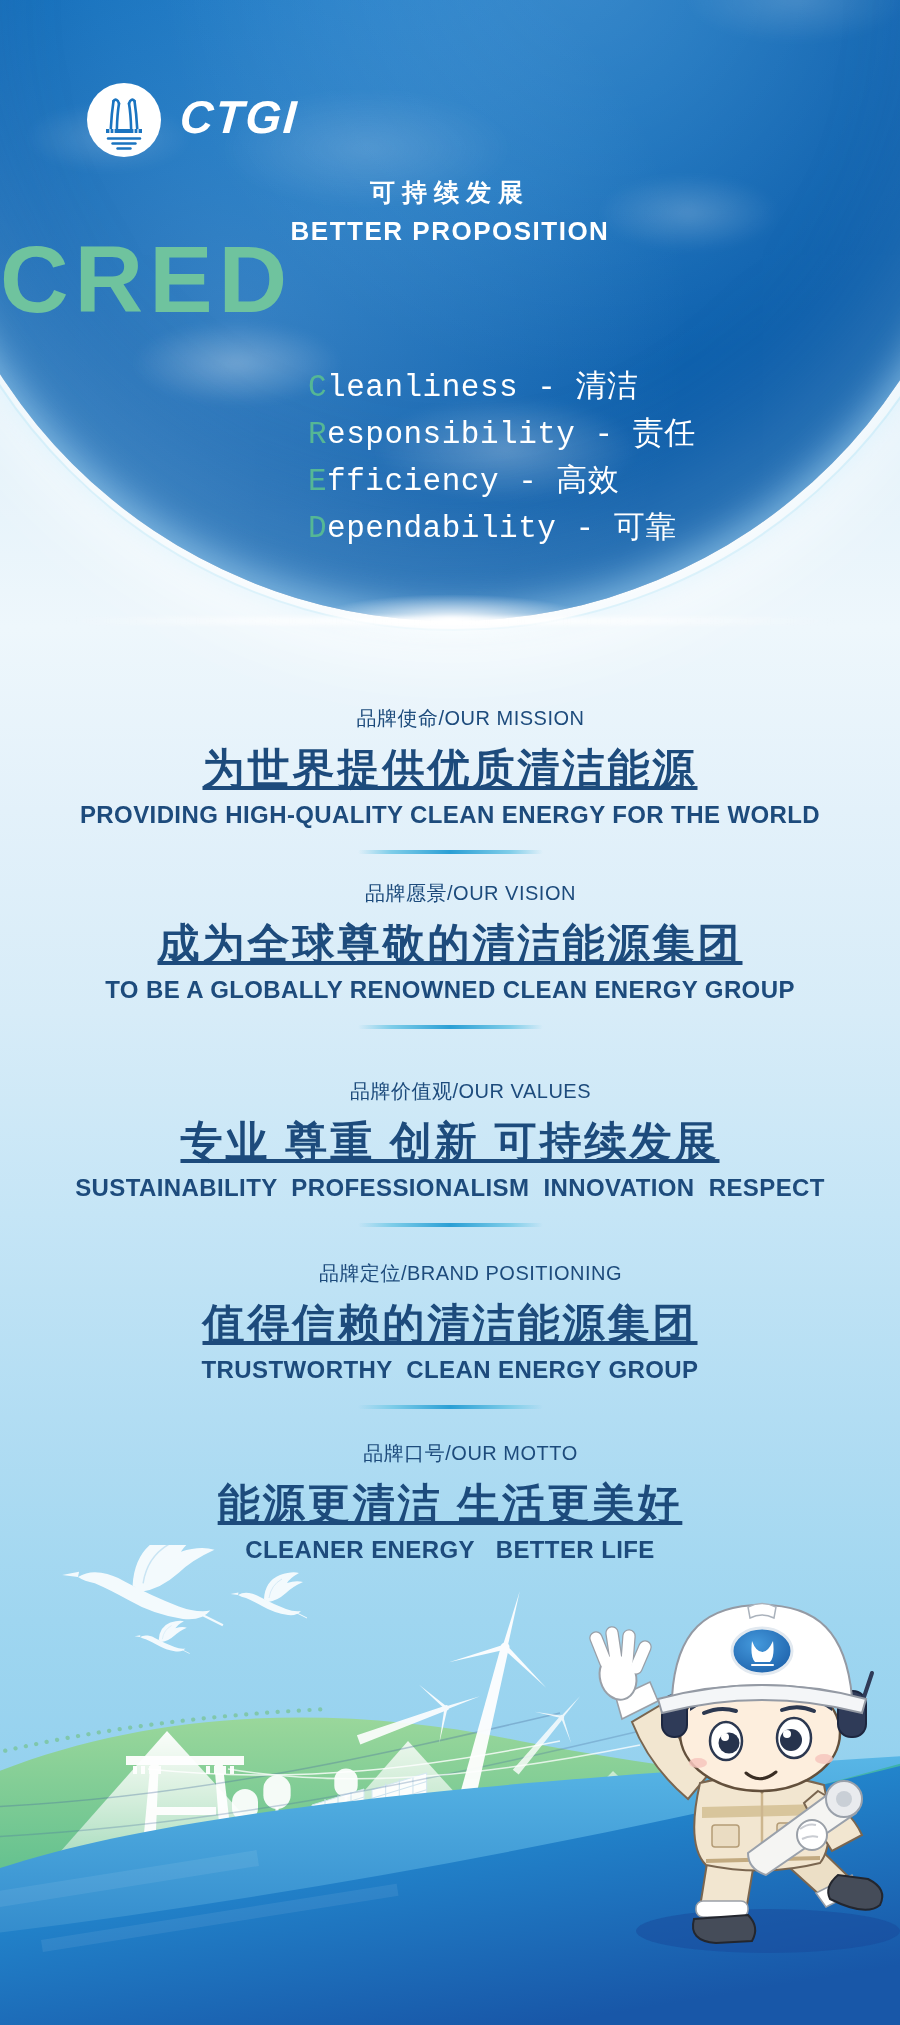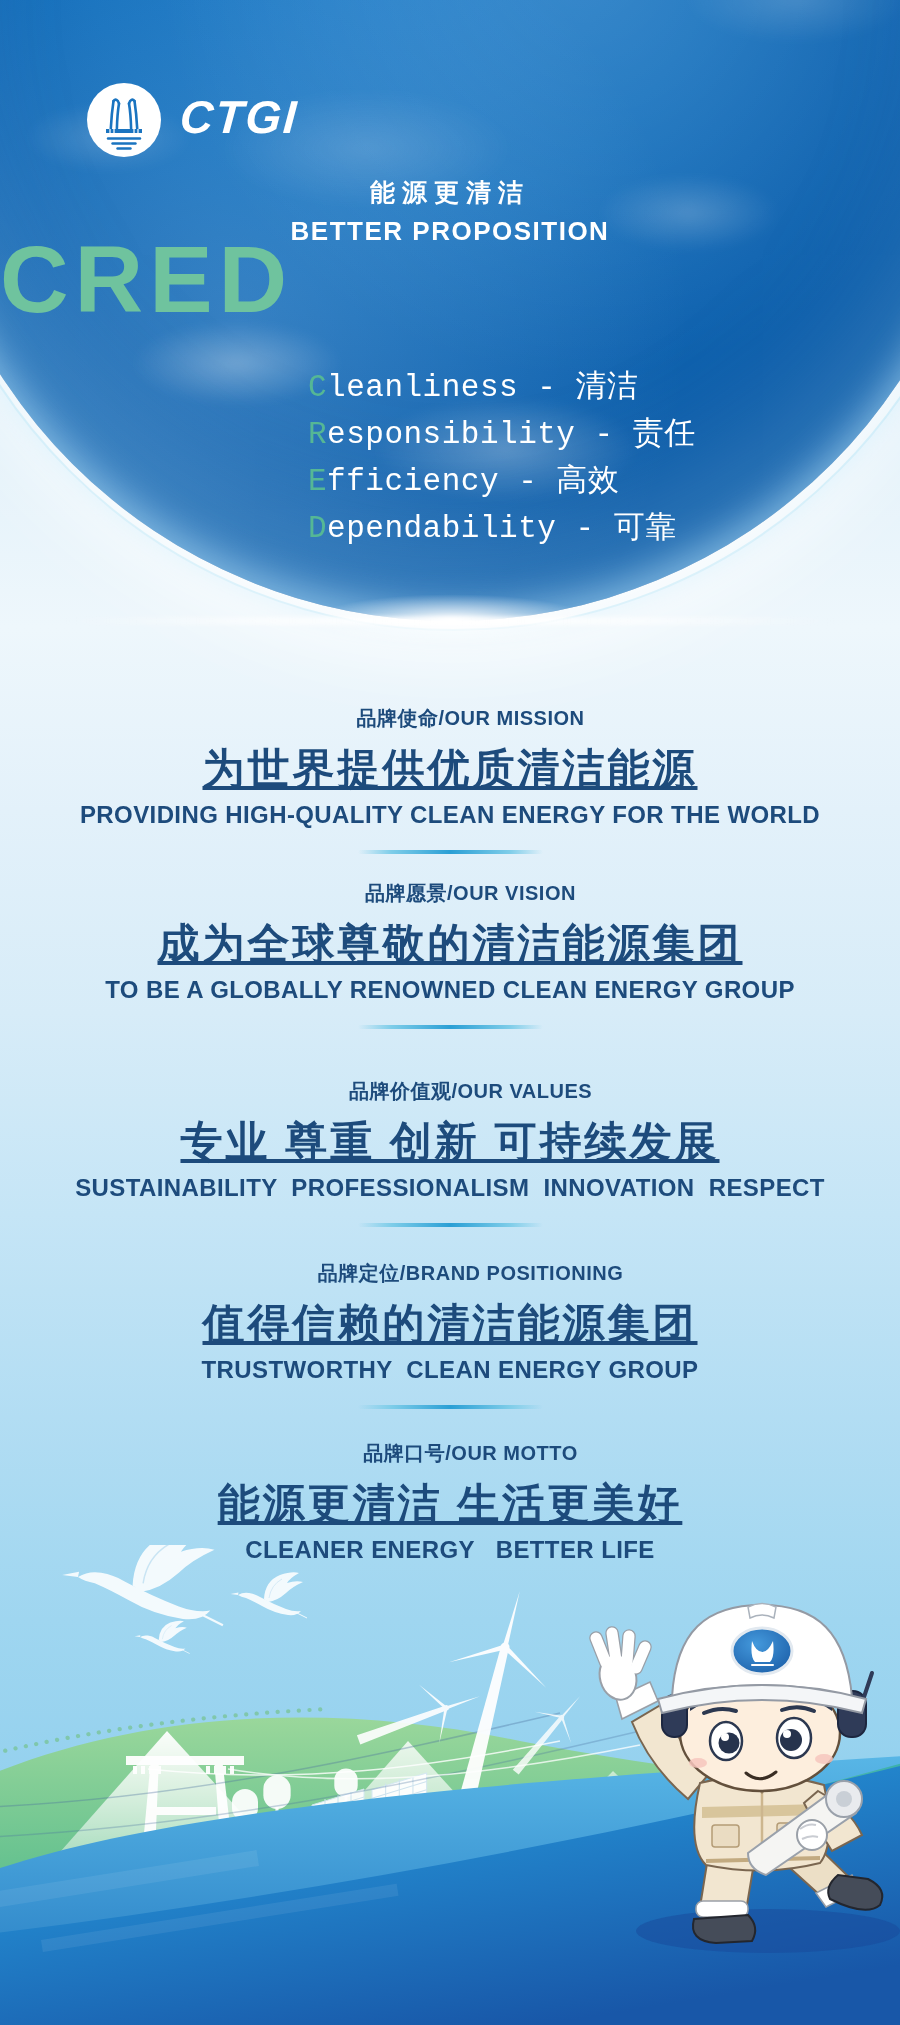--- a/index.html
+++ b/index.html
@@ -59,21 +59,21 @@
   .hero-zh{font-size:25px;font-weight:700;letter-spacing:7px;}
   .hero-en{font-size:26px;font-weight:700;letter-spacing:1.5px;margin-top:7px;}
   .cred{
     left:0;top:230px;width:900px;text-align:left;z-index:5;
     font-size:95px;font-weight:700;letter-spacing:6px;line-height:1.05;color:#6fc39e;
   }
   .cred-list{left:308px;top:364px;z-index:5;color:#fff;font-size:31px;letter-spacing:.5px;line-height:47px;font-weight:400;font-family:Liberation Mono, monospace;}
   .cred-list .ini{color:#55b795;}
   
   .section{left:0;width:900px;text-align:center;z-index:5;color:#1d4b7c;}
-  .s-label{font-size:20px;font-weight:700;letter-spacing:.5px;margin-left:41px;}
+  .s-label{font-size:20px;font-weight:400;letter-spacing:.5px;margin-left:41px;}
   .s-headline{font-size:42px;font-weight:700;letter-spacing:3px;line-height:1.12;margin-top:13px;text-decoration:underline;}
   .s-sub{font-size:24px;font-weight:700;letter-spacing:.4px;margin-top:9px;white-space:pre;}
   .s-divider{
     width:185px;height:4px;border-radius:2px;margin:21px auto 0;
     background:linear-gradient(90deg, rgba(120,200,235,0) 0%, #7ecde9 18%, #2a9fd5 50%, #7ecde9 82%, rgba(120,200,235,0) 100%);
   }
   .sec-mission{top:705px;} .sec-vision{top:880px;} .sec-values{top:1078px;}
   .sec-positioning{top:1260px;} .sec-motto{top:1440px;}
   
   .scene{left:0;bottom:0;width:900px;height:480px;z-index:4;display:block;}
@@ -109,21 +109,21 @@
       <g fill="none" stroke="#1a74c0" stroke-width="2.4" stroke-linecap="round">
         <path d="M 22 56.5 H 54"></path>
           <path d="M 26.5 61.5 H 49.5"></path>
           <path d="M 31.5 66.5 H 44.5"></path>
       </g>
     </svg>
     <span class="logo-word">CTGI</span>
   </div>
 
   <div class="abs hero">
-    <div class="hero-zh">能源更清洁</div>
+    <div class="hero-zh">可持续发展</div>
     <div class="hero-en">BETTER PROPOSITION</div>
   </div>
   <div class="abs cred">CRED</div>
 
   <div class="abs cred-list">
     <div><span class="ini">C</span><span>leanliness</span><span> - 清洁</span></div>
     <div><span class="ini">R</span><span>esponsibility</span><span> - 责任</span></div>
     <div><span class="ini">E</span><span>fficiency</span><span> - 高效</span></div>
     <div><span class="ini">D</span><span>ependability</span><span> - 可靠</span></div>
   </div>

